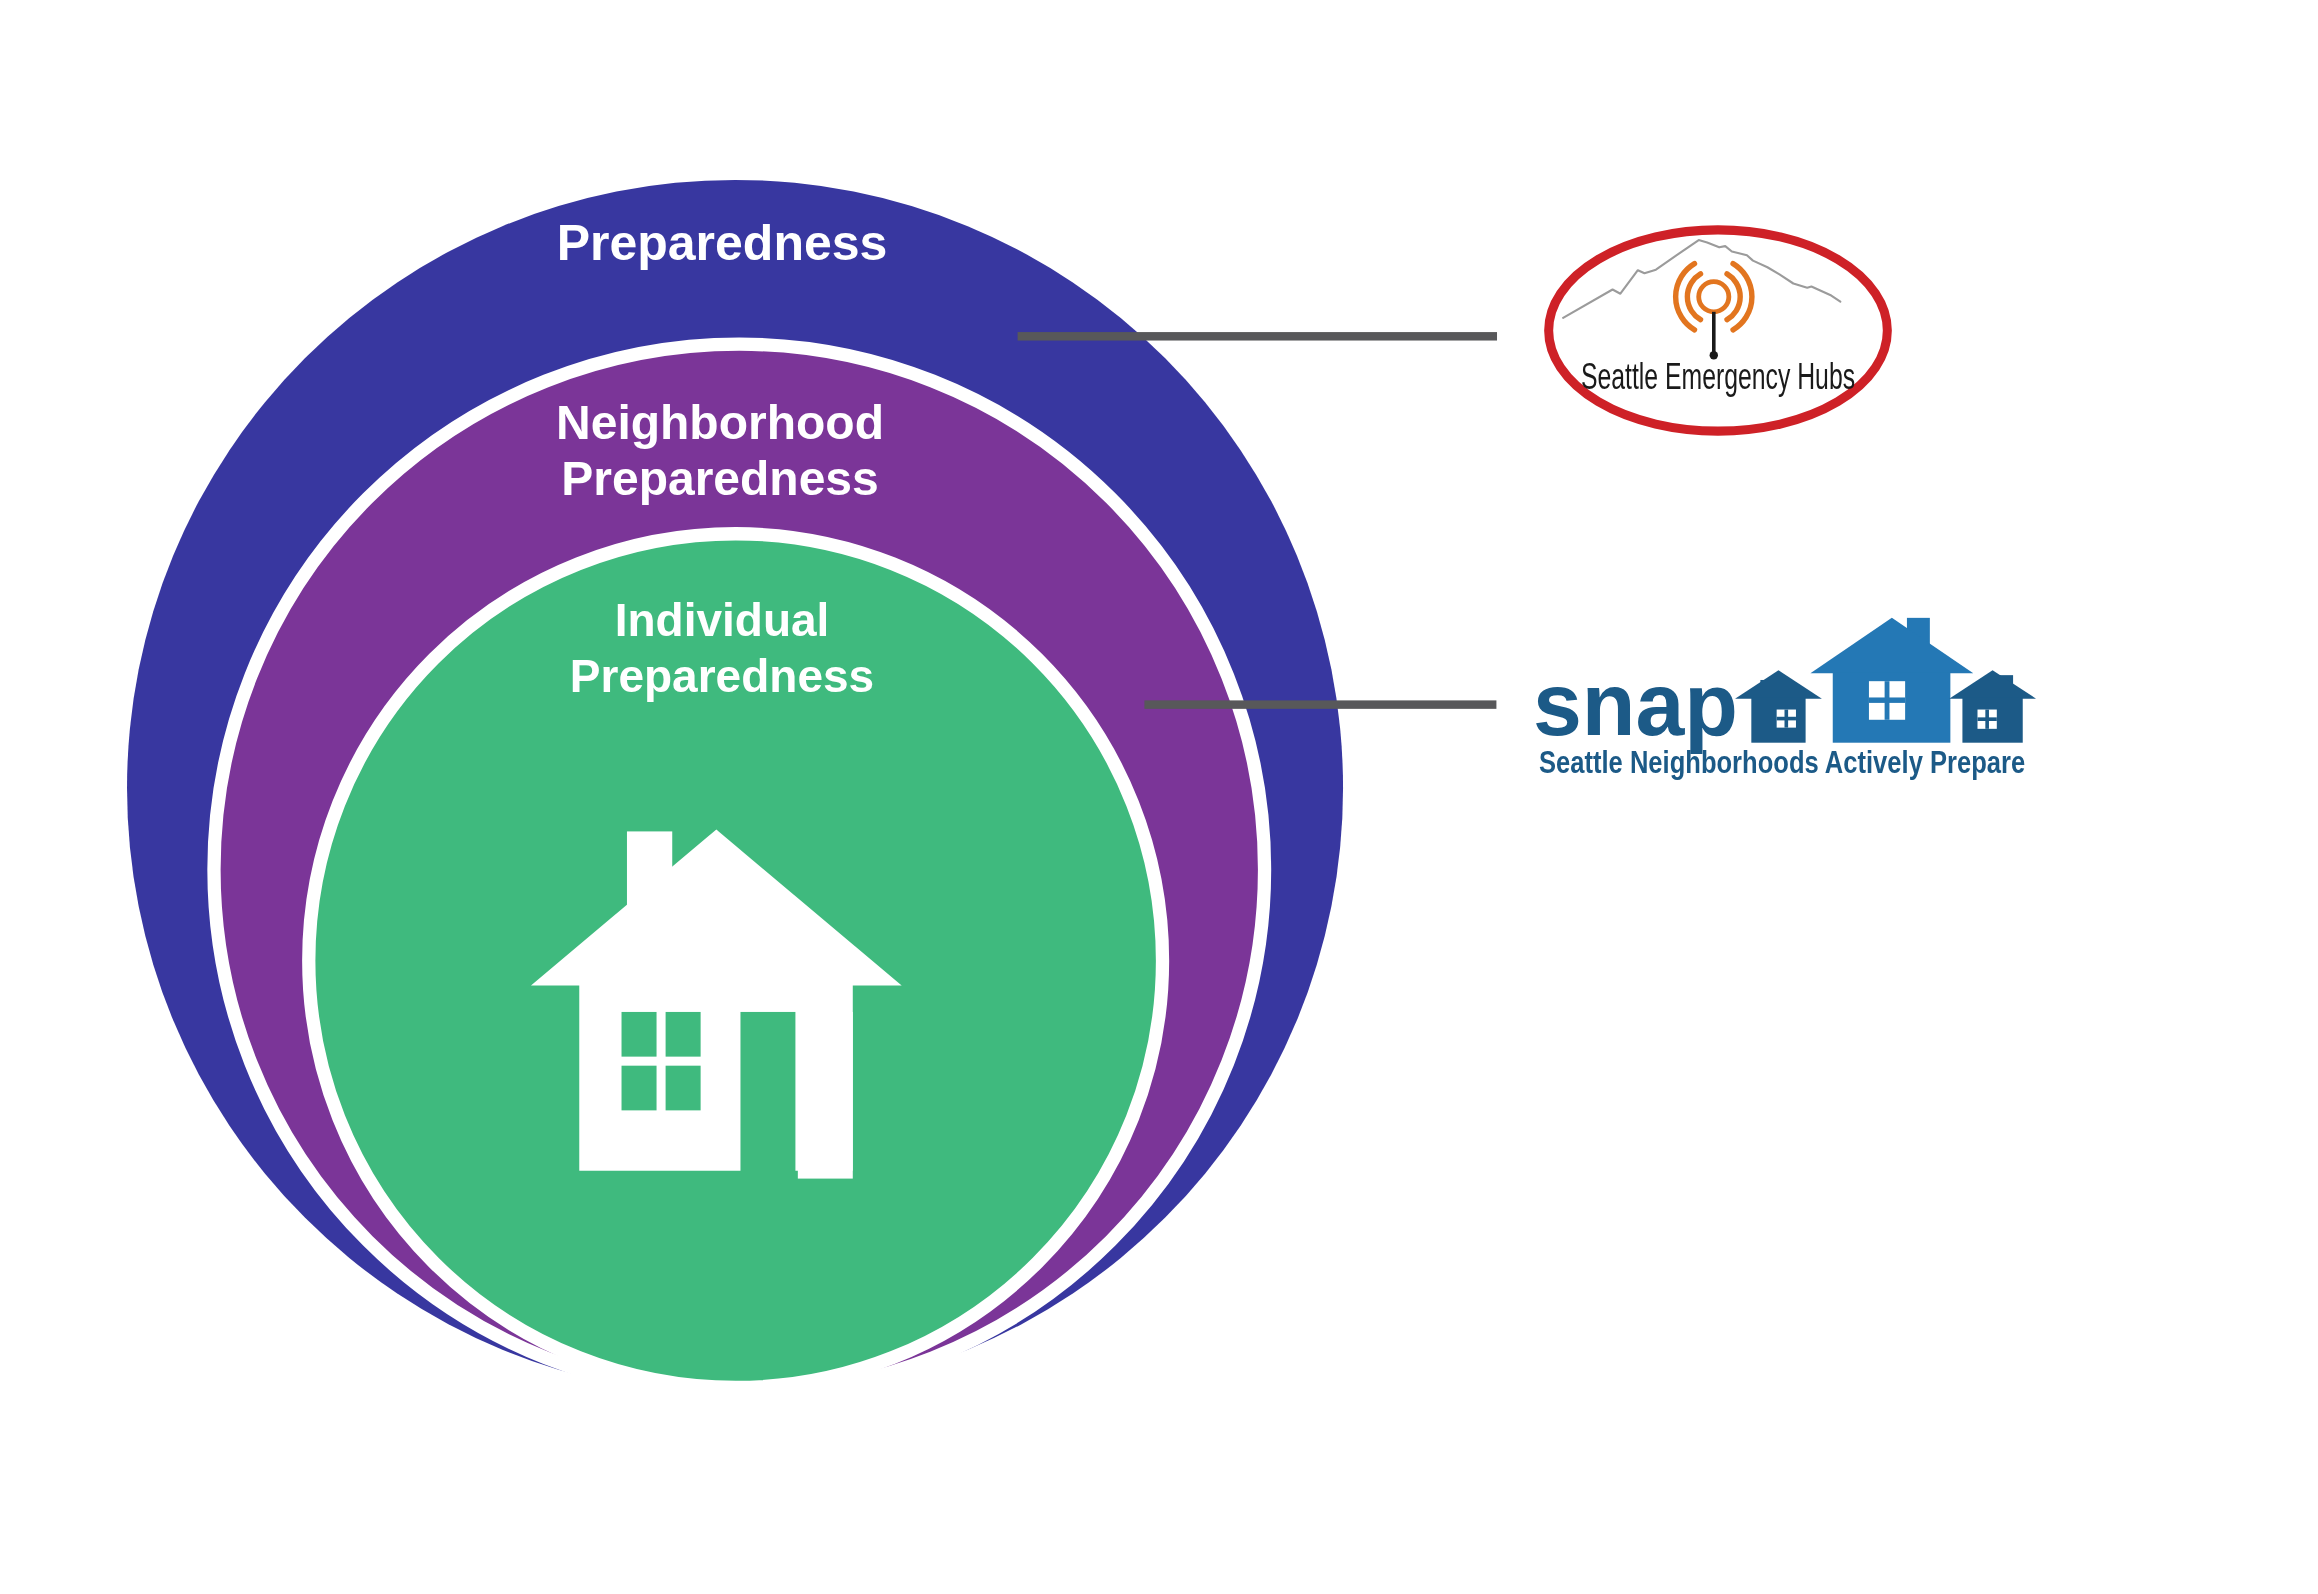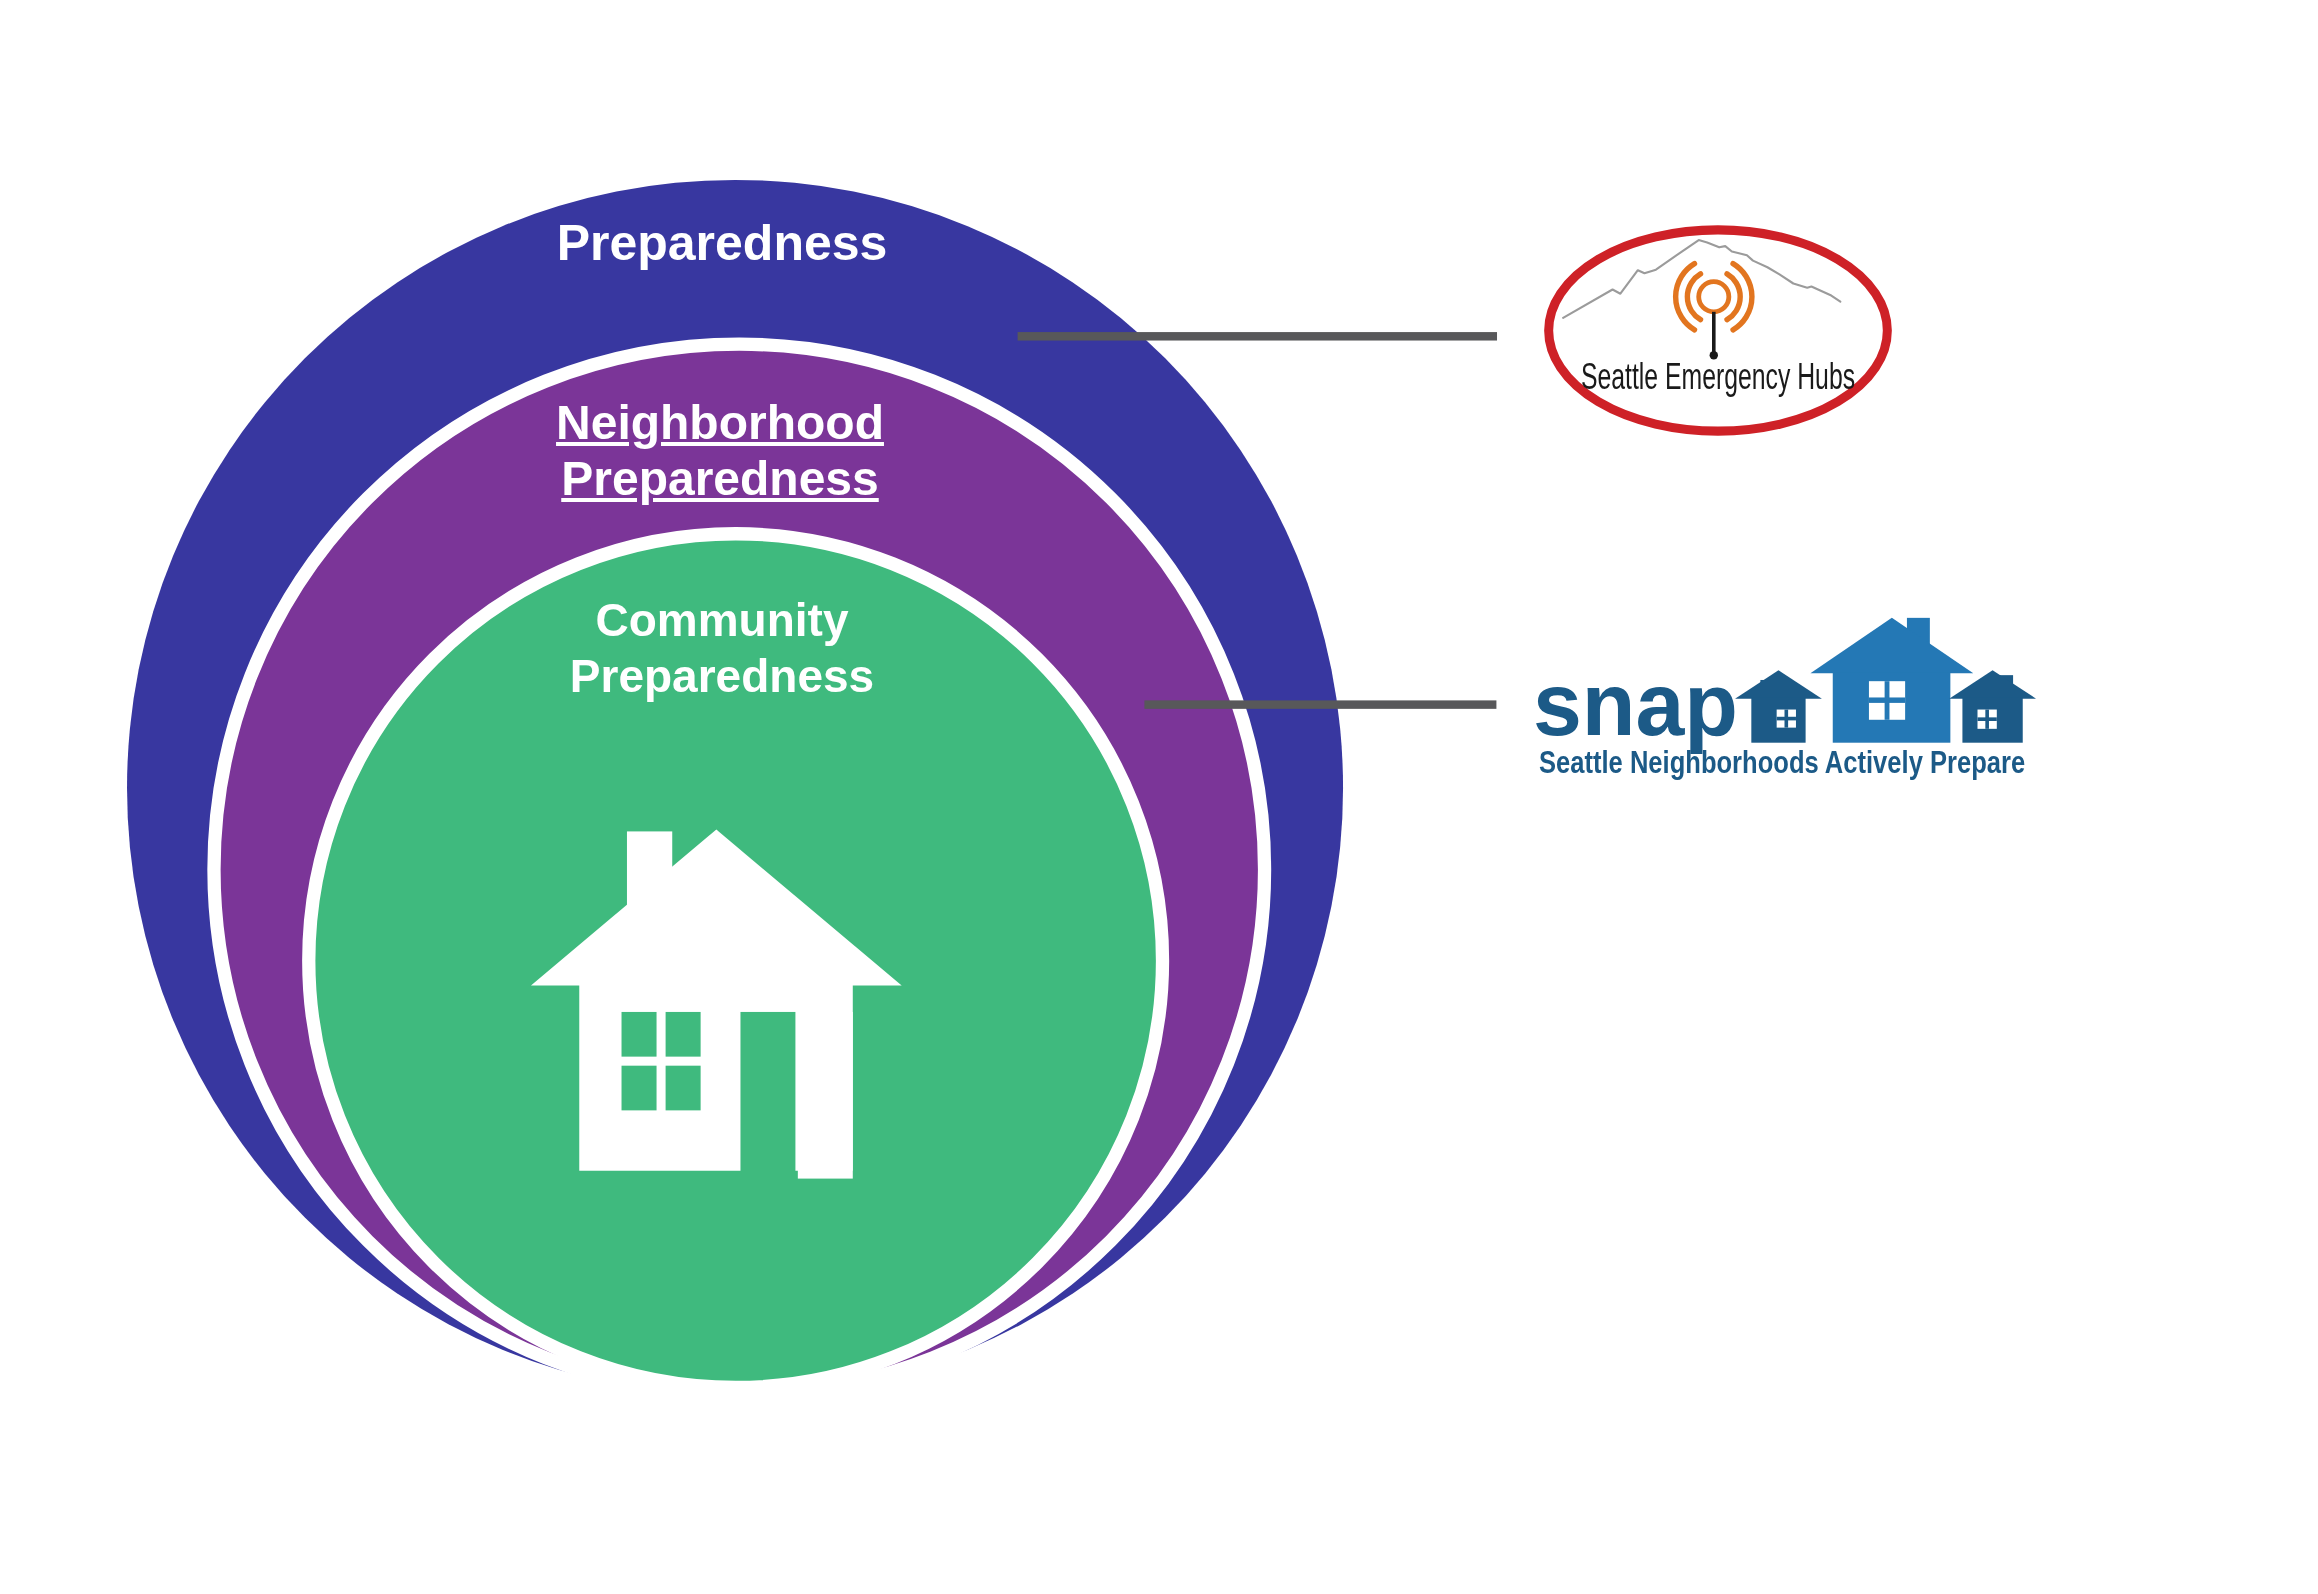--- a/index.html
+++ b/index.html
@@ -6,21 +6,21 @@
   body{
     width:2319px;height:1594px;position:relative;background:#ffffff;
     font-family:"Liberation Sans",sans-serif;overflow:hidden;
   }
   #scene{position:absolute;left:0;top:0;}
   .ring-label{
     position:absolute;transform:translateX(-50%);
     text-align:center;color:#ffffff;font-weight:700;white-space:nowrap;
   }
   .lbl-community{left:722px;top:215px;font-size:50px;line-height:56px;}
-  .lbl-neighborhood{left:720px;top:395px;font-size:48px;line-height:56px;text-decoration:underline;}
+  .lbl-neighborhood{left:720px;top:395px;font-size:48px;line-height:56px;}
   .lbl-individual{left:722px;top:592px;font-size:46px;line-height:56px;}
   .logo{position:absolute;}
   #hubs-logo{left:1537px;top:216px;}
   #snap-logo{left:1525px;top:607px;}
   svg text{font-family:"Liberation Sans",sans-serif;}
   .hubs-text{font-size:60px;font-weight:400;}
   .snap-word{font-size:146px;font-weight:700;}
   .snap-sub{font-size:52px;font-weight:700;}
 </style>
 </head>
@@ -51,21 +51,21 @@
 </svg>
 
 <div class="ring-label lbl-community">
   <div>Preparedness</div>
 </div>
 <div class="ring-label lbl-neighborhood">
   <div>Neighborhood</div>
   <div>Preparedness</div>
 </div>
 <div class="ring-label lbl-individual">
-  <div>Community</div>
+  <div>Individual</div>
   <div>Preparedness</div>
 </div>
 
 <svg id="hubs-logo" class="logo" width="362" height="229" viewBox="0 0 600 380">
   <ellipse cx="300" cy="190" rx="281" ry="167" stroke-width="15" stroke="#CE2127" fill="#FFFFFF"></ellipse>
   <path d="M 43,169 L 125,122 138,129 167,90 178,95 197,89 240,59 268,40 282,44 302,52 312,50 323,59 348,65 358,74 382,85 402,97 425,112 448,119 455,117 488,132 503,142" fill="none" stroke-width="3.5" stroke-linejoin="round" stroke-linecap="round" stroke="#9B9B9B"></path>
   <g>
     <circle cx="293" cy="134" r="25" fill="none" stroke-width="8" stroke="#E2751F"></circle>
     <path d="M271,96 A44,44 0 0 0 271,172" fill="none" stroke-width="9" stroke-linecap="round" stroke="#E2751F"></path>
     <path d="M315,96 A44,44 0 0 1 315,172" fill="none" stroke-width="9" stroke-linecap="round" stroke="#E2751F"></path>

